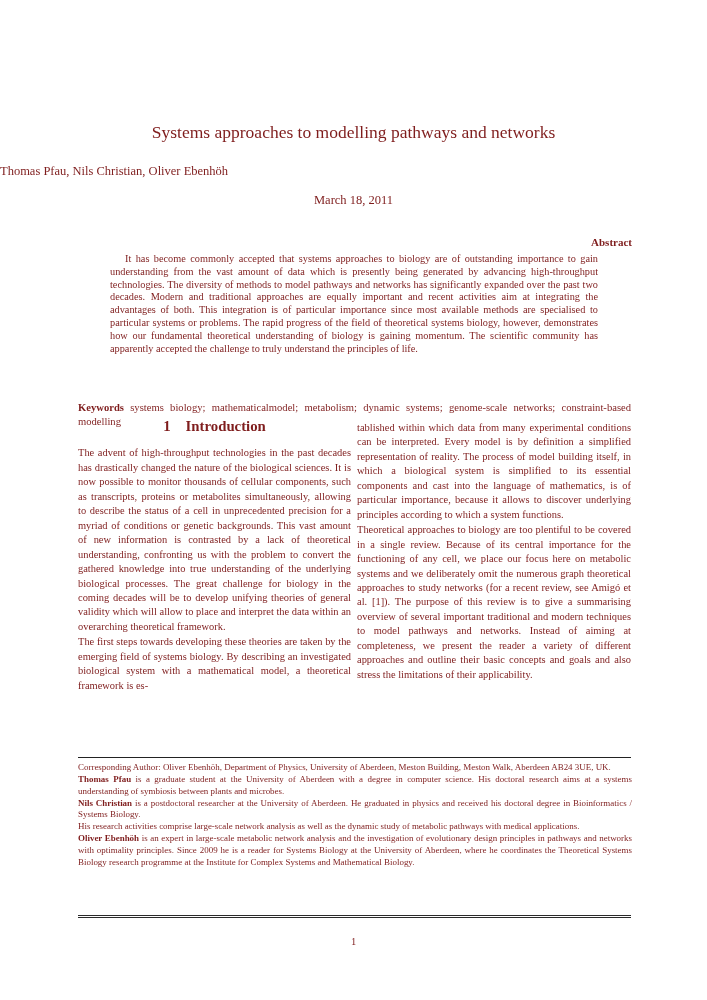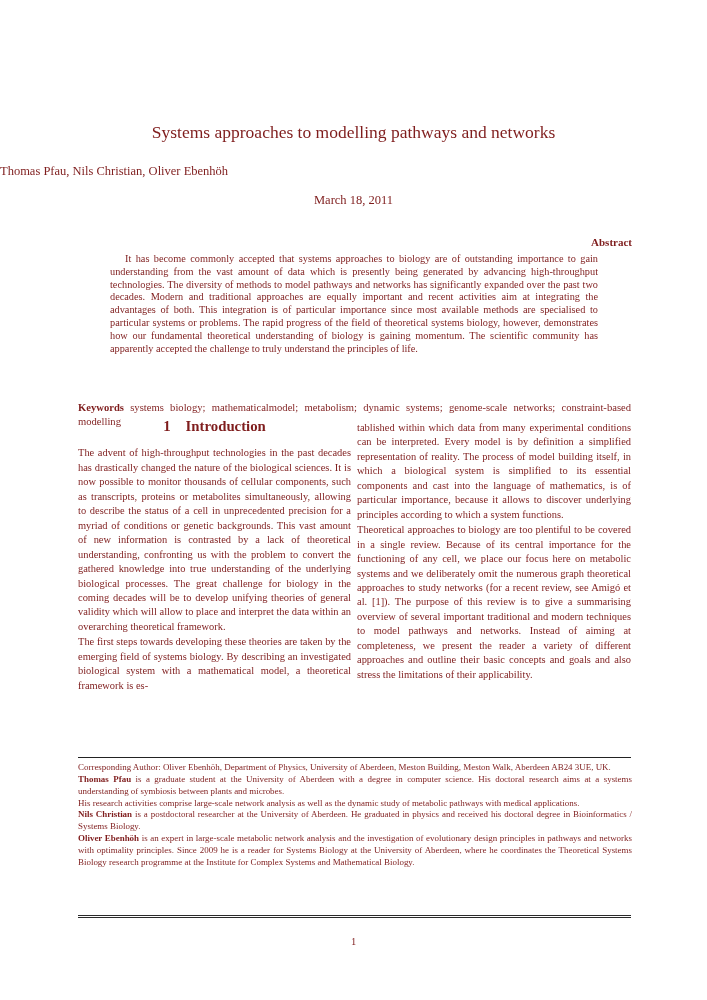--- a/index.html
+++ b/index.html
@@ -129,22 +129,22 @@
   <div class="col col-right">
     <p>tablished within which data from many experimental conditions can be interpreted. Every model is by definition a simplified representation of reality. The process of model building itself, in which a biological system is simplified to its essential components and cast into the language of mathematics, is of particular importance, because it allows to discover underlying principles according to which a system functions.</p>
     <p>Theoretical approaches to biology are too plentiful to be covered in a single review. Because of its central importance for the functioning of any cell, we place our focus here on metabolic systems and we deliberately omit the numerous graph theoretical approaches to study networks (for a recent review, see Amigó et al. [1]). The purpose of this review is to give a summarising overview of several important traditional and modern techniques to model pathways and networks. Instead of aiming at completeness, we present the reader a variety of different approaches and outline their basic concepts and goals and also stress the limitations of their applicability.</p>
   </div>
 
   <div class="footnote-rule"></div>
 
   <div class="footer">
     <p>Corresponding Author: Oliver Ebenhöh, Department of Physics, University of Aberdeen, Meston Building, Meston Walk, Aberdeen AB24 3UE, UK.</p>
     <p><span class="bio-name">Thomas Pfau</span><span> is a graduate student at the University of Aberdeen with a degree in computer science. His doctoral research aims at a systems understanding of symbiosis between plants and microbes.</span></p>
+    <p><span class="bio-name">Nils Christian</span><span> is a postdoctoral researcher at the University of Aberdeen. He graduated in physics and received his doctoral degree in Bioinformatics / Systems Biology.</span></p>
     <p>His research activities comprise large-scale network analysis as well as the dynamic study of metabolic pathways with medical applications.</p>
-    <p><span class="bio-name">Nils Christian</span><span> is a postdoctoral researcher at the University of Aberdeen. He graduated in physics and received his doctoral degree in Bioinformatics / Systems Biology.</span></p>
     <p><span class="bio-name">Oliver Ebenhöh</span><span> is an expert in large-scale metabolic network analysis and the investigation of evolutionary design principles in pathways and networks with optimality principles. Since 2009 he is a reader for Systems Biology at the University of Aberdeen, where he coordinates the Theoretical Systems Biology research programme at the Institute for Complex Systems and Mathematical Biology.</span></p>
   </div>
 
   <div class="bottom-rule"></div>
 
   <div class="page-number">1</div>
 
 </div>
 
 </body></html>

